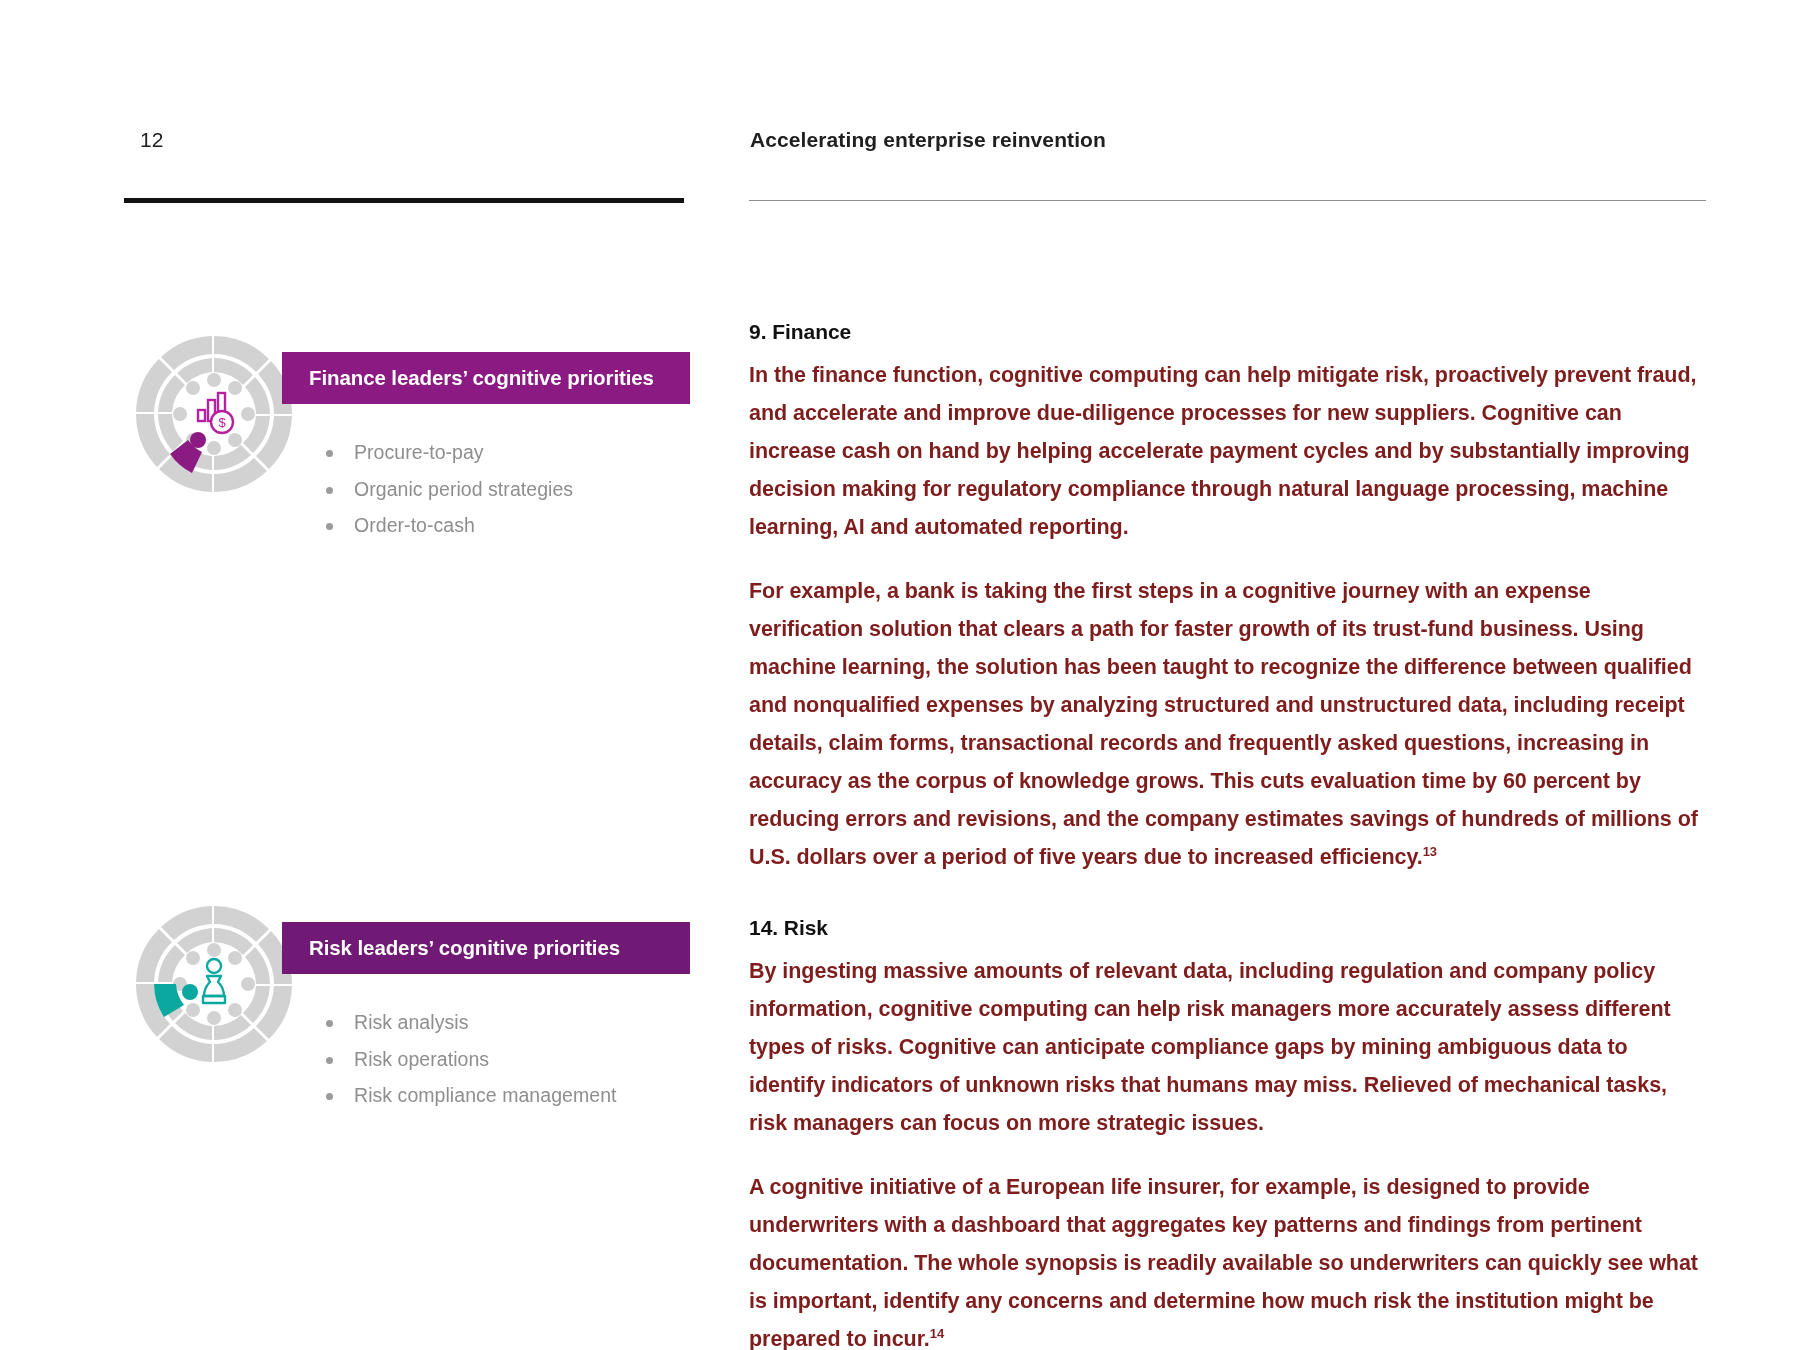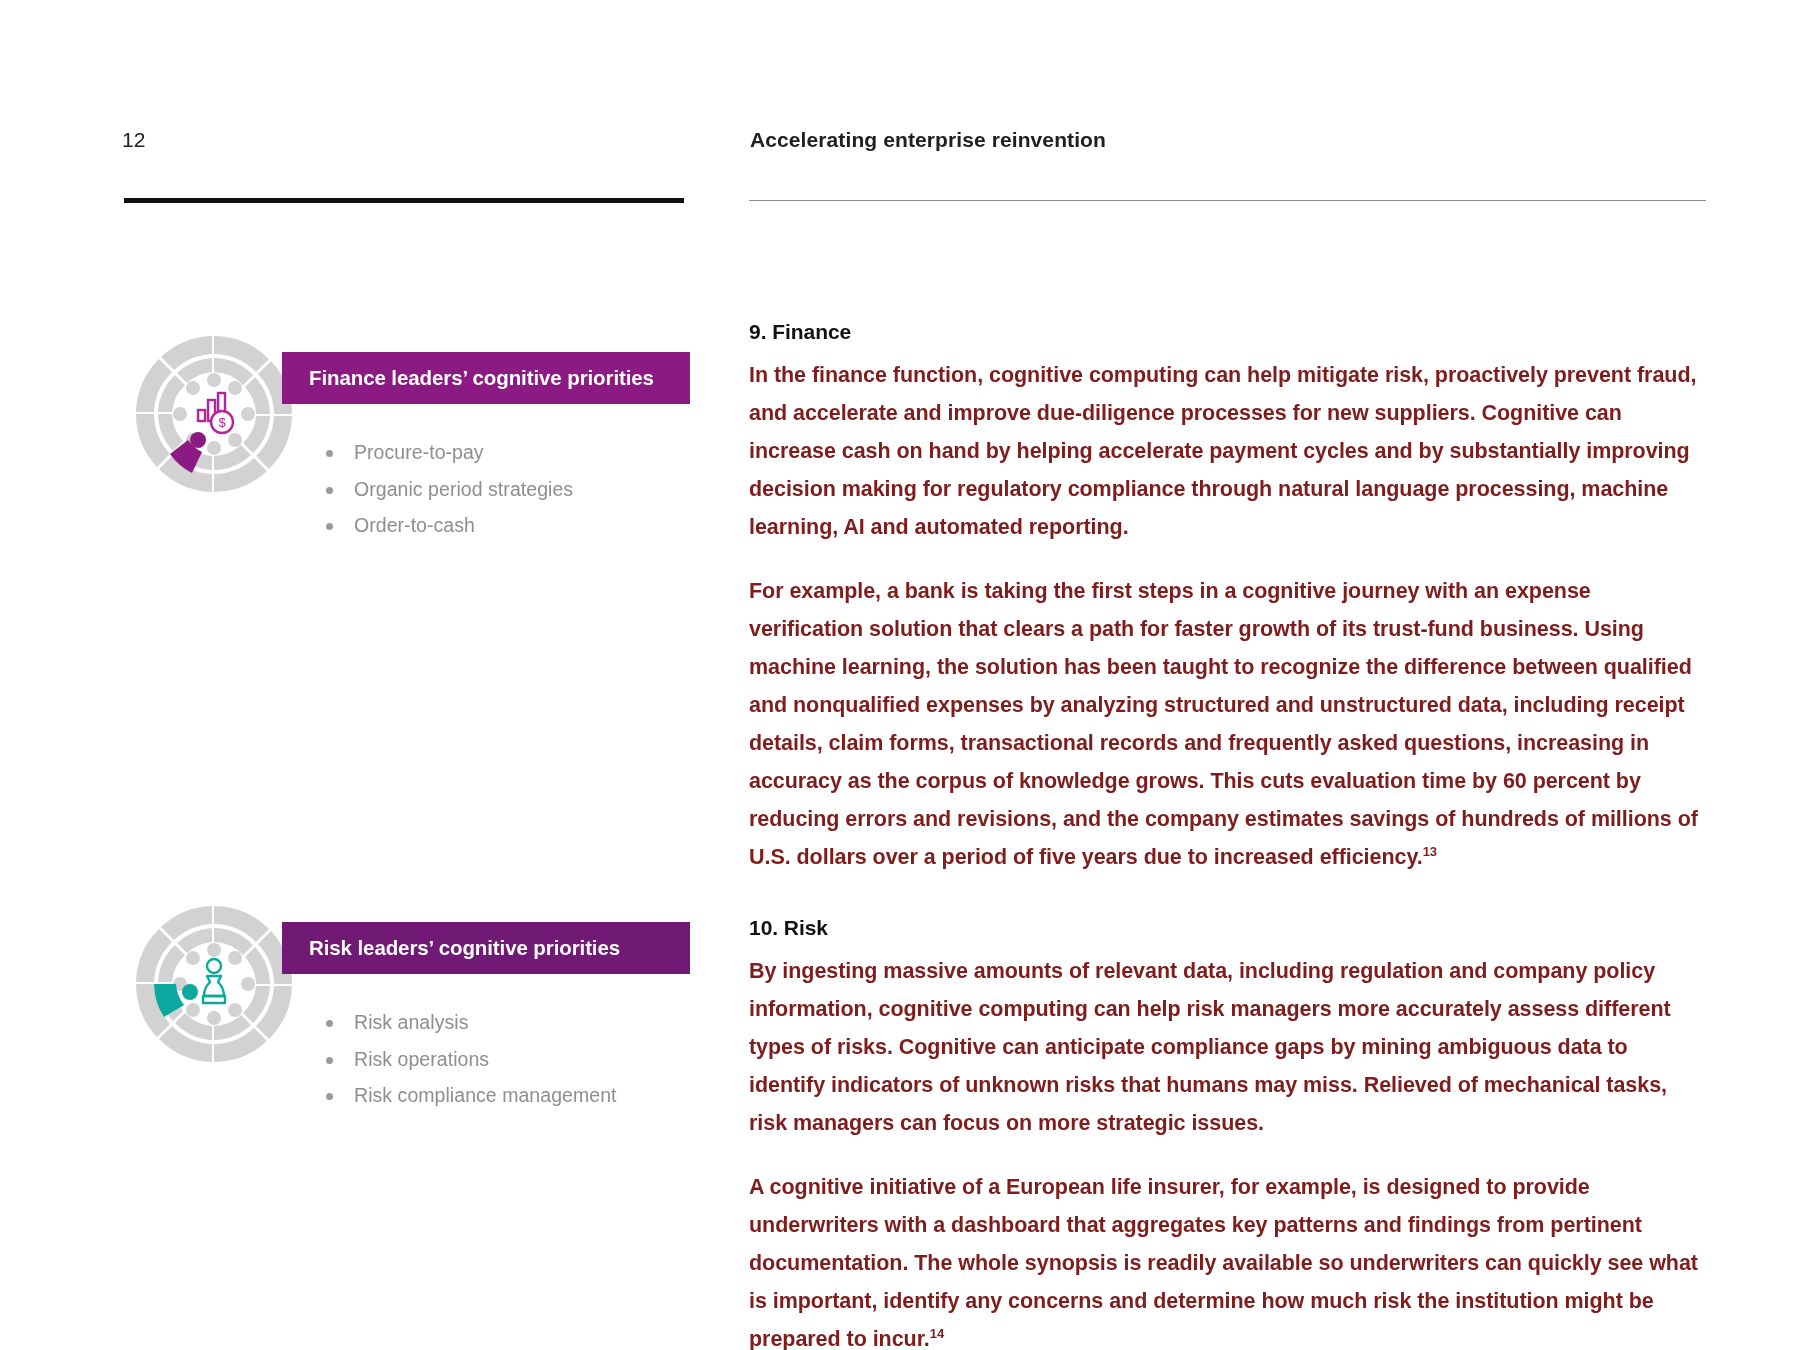--- a/index.html
+++ b/index.html
@@ -26,21 +26,21 @@
   
   .header {
     position: absolute;
     top: 128px;
     left: 0;
     right: 0;
     height: 70px;
   }
   .page-number {
     position: absolute;
-    left: 122px;
+    left: 140px;
     top: 0;
     font-size: 21px;
     font-weight: 400;
     color: #202020;
     letter-spacing: 0.1px;
   }
   .header-title {
     position: absolute;
     left: 750px;
     top: 0;
@@ -324,18 +324,18 @@
       </div>
     </div>
   </div>
 
   <div class="content">
 
     <h2 class="section-heading">9. Finance</h2>
     <p class="body">In the finance function, cognitive computing can help mitigate risk, proactively prevent fraud, and accelerate and improve due-diligence processes for new suppliers. Cognitive can increase cash on hand by helping accelerate payment cycles and by substantially improving decision making for regulatory compliance through natural language processing, machine learning, AI and automated reporting.</p>
     <p class="body"><span>For example, a bank is taking the first steps in a cognitive journey with an expense verification solution that clears a path for faster growth of its trust-fund business. Using machine learning, the solution has been taught to recognize the difference between qualified and nonqualified expenses by analyzing structured and unstructured data, including receipt details, claim forms, transactional records and frequently asked questions, increasing in accuracy as the corpus of knowledge grows. This cuts evaluation time by 60 percent by reducing errors and revisions, and the company estimates savings of hundreds of millions of U.S. dollars over a period of five years due to increased efficiency.</span><sup>13</sup></p>
 
-    <h2 class="section-heading risk">10. Risk</h2>
+    <h2 class="section-heading risk">14. Risk</h2>
     <p class="body">By ingesting massive amounts of relevant data, including regulation and company policy information, cognitive computing can help risk managers more accurately assess different types of risks. Cognitive can anticipate compliance gaps by mining ambiguous data to identify indicators of unknown risks that humans may miss. Relieved of mechanical tasks, risk managers can focus on more strategic issues.</p>
     <p class="body"><span>A cognitive initiative of a European life insurer, for example, is designed to provide underwriters with a dashboard that aggregates key patterns and findings from pertinent documentation. The whole synopsis is readily available so underwriters can quickly see what is important, identify any concerns and determine how much risk the institution might be prepared to incur.</span><sup>14</sup></p>
   </div>
 
 </div>
 
 </body></html>

